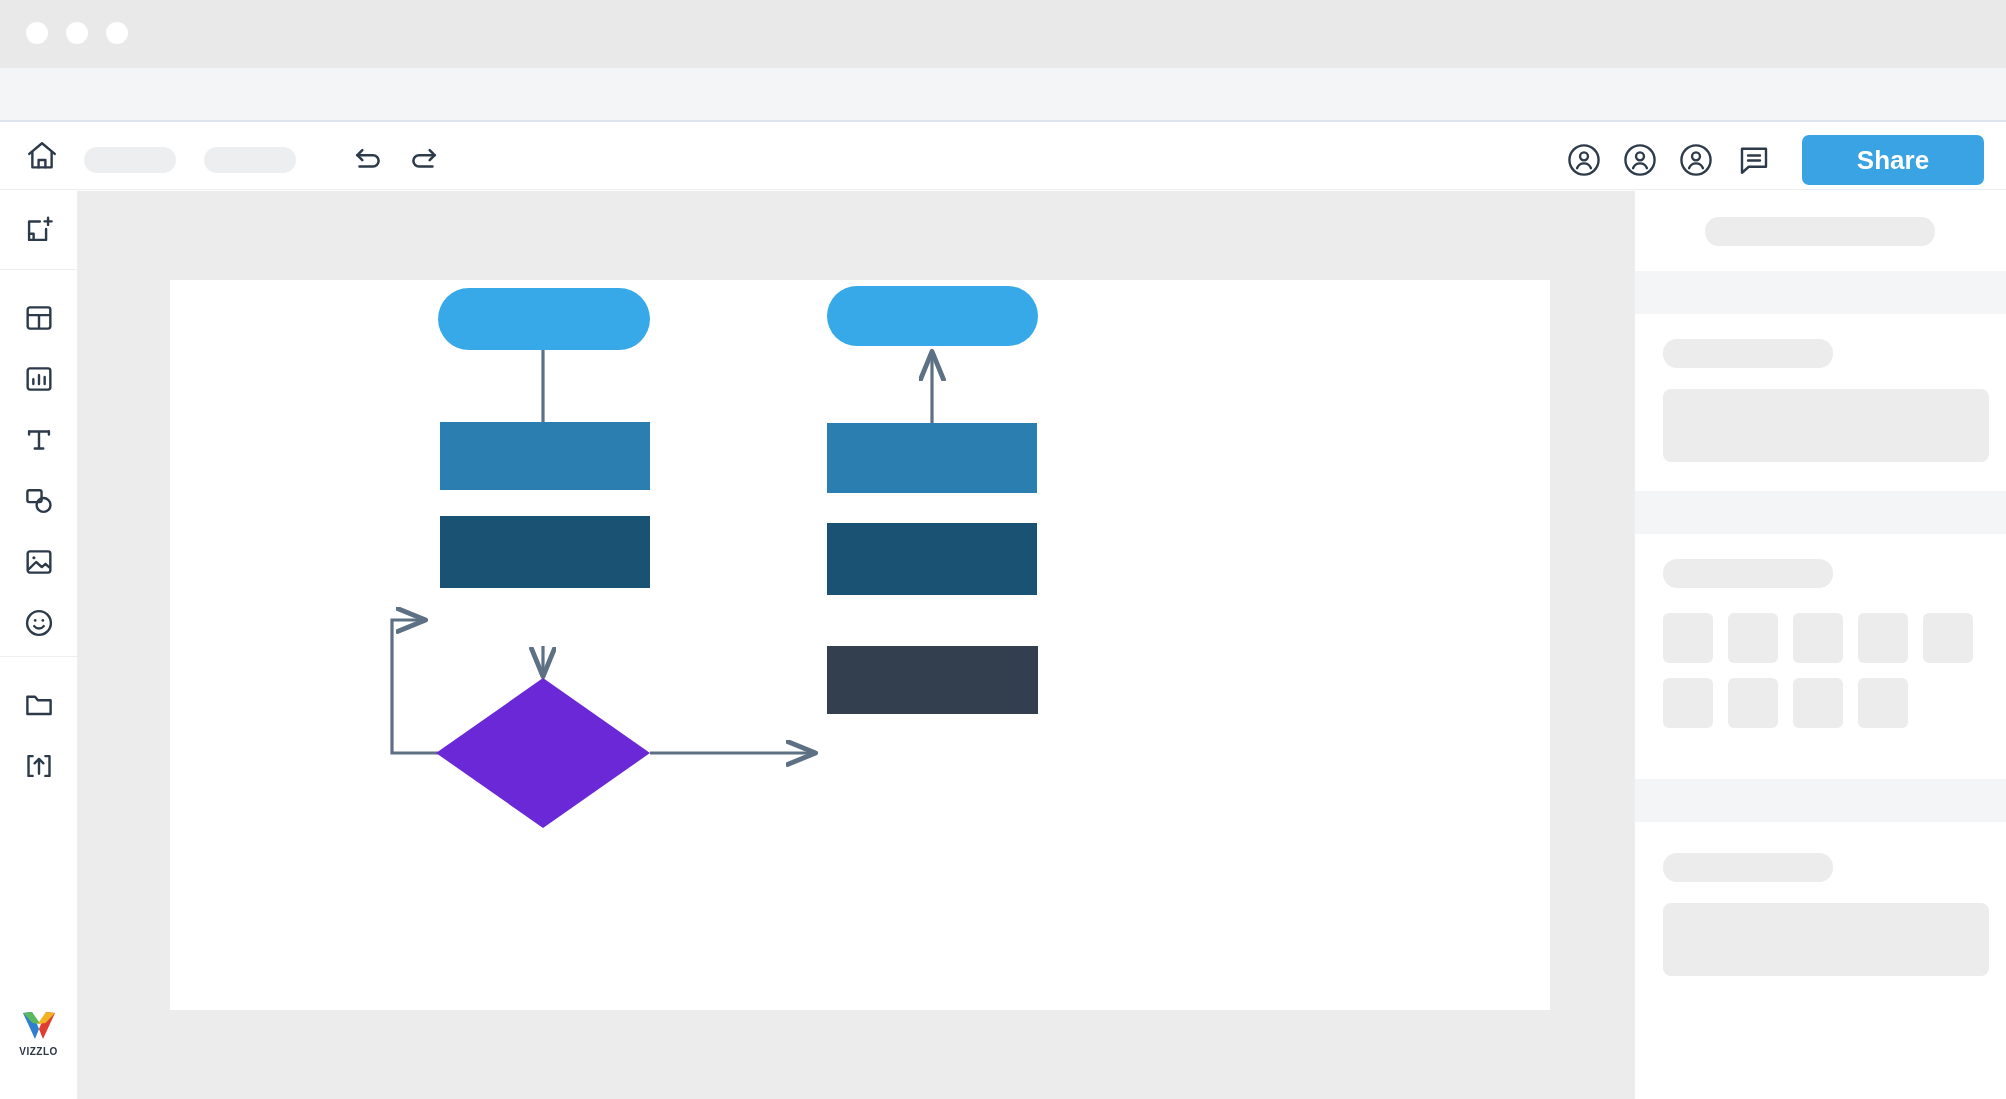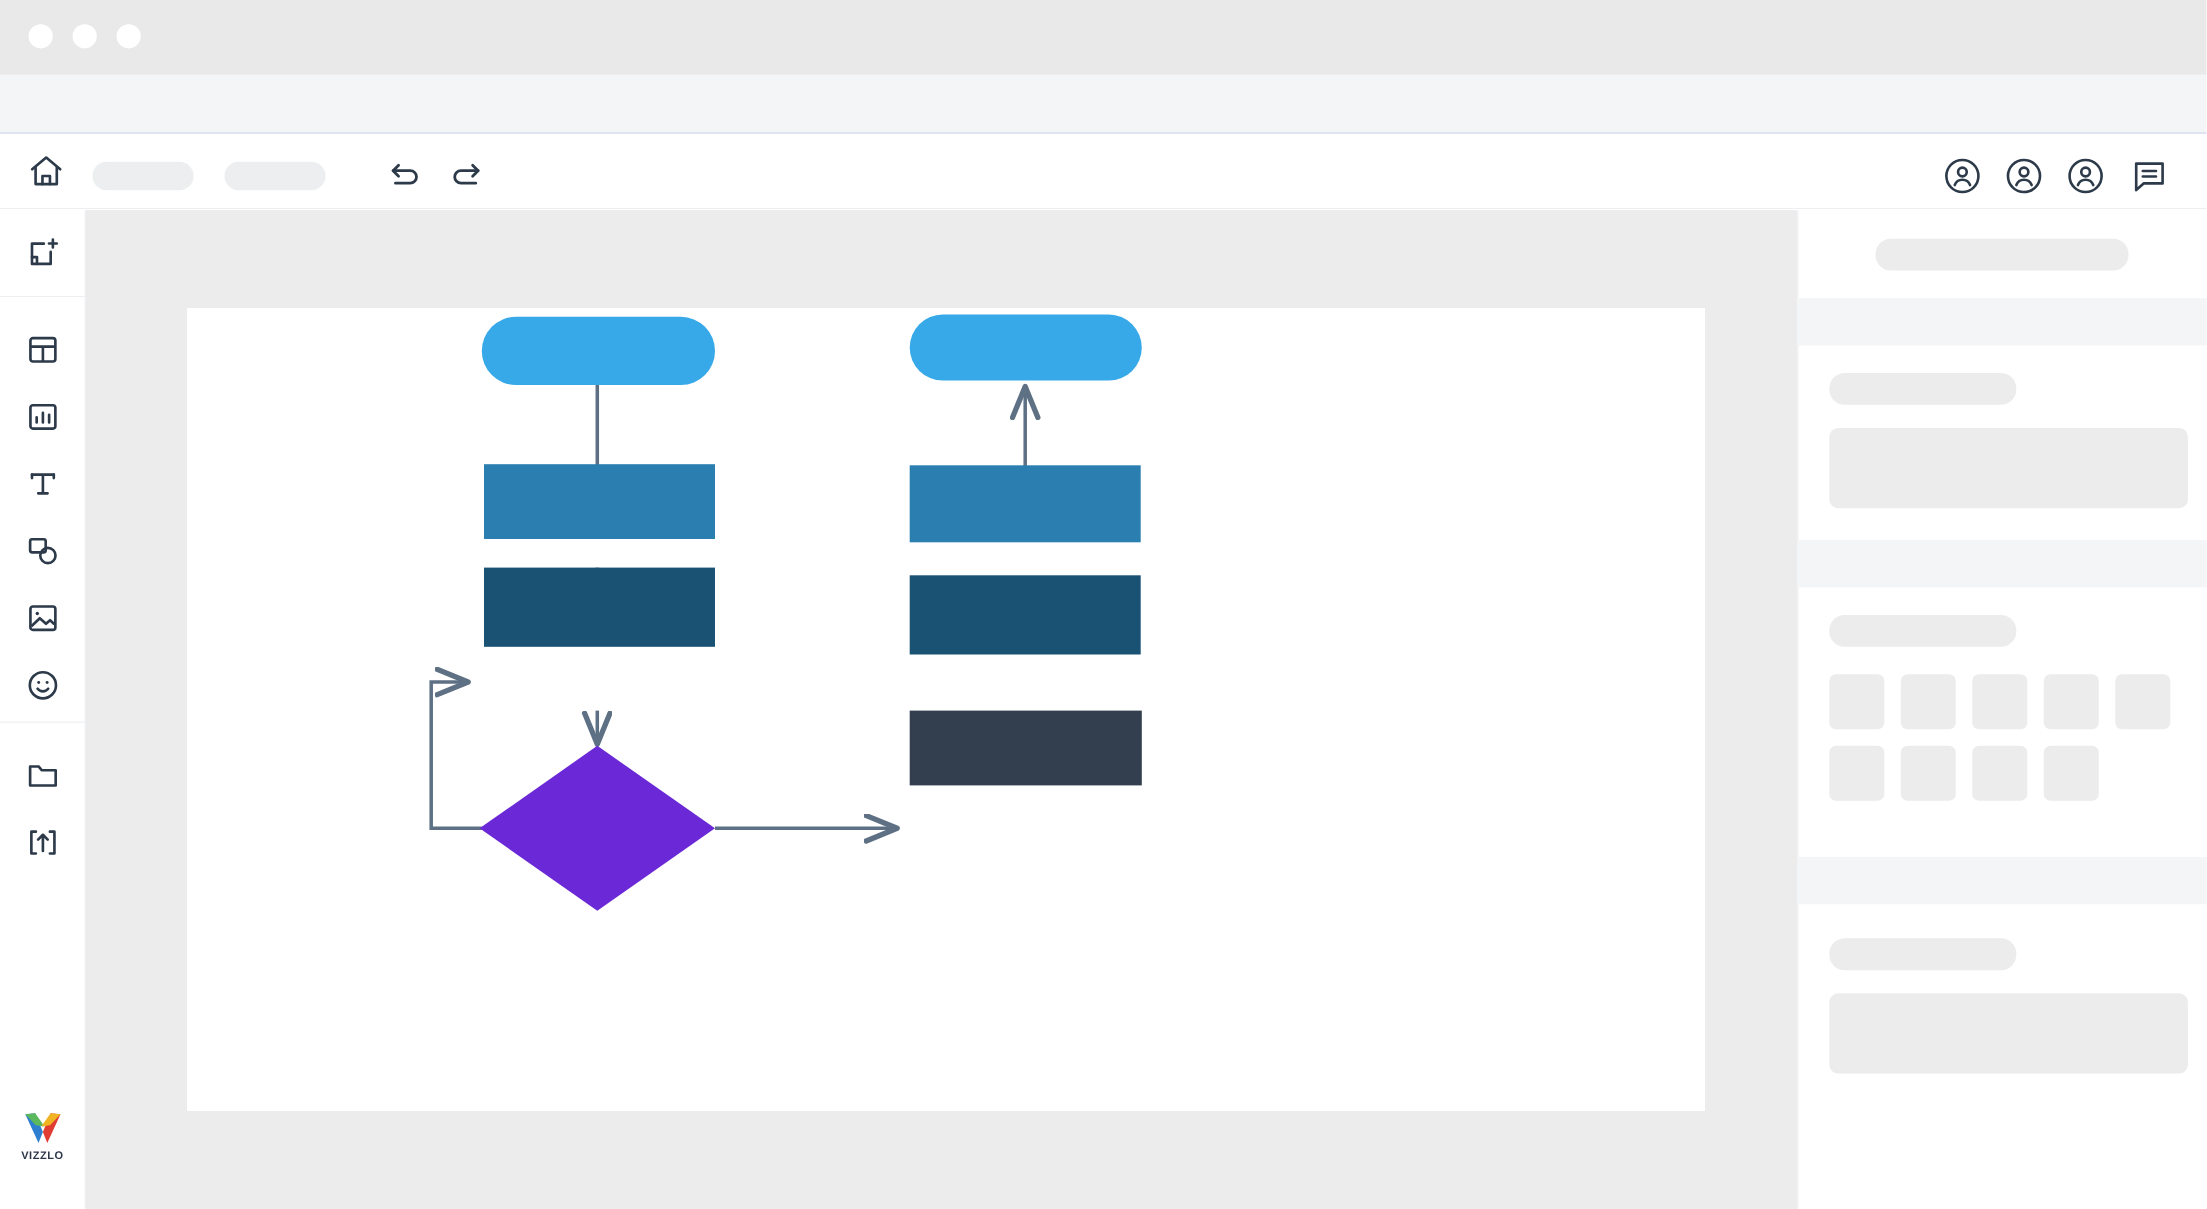--- a/index.html
+++ b/index.html
@@ -241,20 +241,21 @@
           <circle cx="12" cy="9.7" r="2.5"></circle>
           <path d="M7.6 17.2a4.7 4.7 0 0 1 8.8 0"></path>
         </svg>
       </div>
       <div class="comment-btn">
         <svg width="36" height="36" viewBox="0 0 24 24" fill="none" stroke="#2d3a4a" stroke-width="1.6" stroke-linecap="round" stroke-linejoin="round">
           <path d="M4 4.5h16v12H8.5L4 20.5z"></path>
           <path d="M8 9h8M8 12.3h8"></path>
         </svg>
       </div>
+      <button class="share-btn">Share</button>
     </div>
   </div>
 
   <div class="sidebar">
 
     <div class="side-item" style="top:0px;">
       <svg width="34" height="34" viewBox="0 0 24 24" fill="none" stroke="#2d3a4a" stroke-width="1.7" stroke-linecap="round" stroke-linejoin="round">
         <path d="M17 11.3V19H5V6h7.6"></path>
         <path d="M5 14.6h3.2V19"></path>
         <path d="M18.4 3.4v5M15.9 5.9h5"></path>

